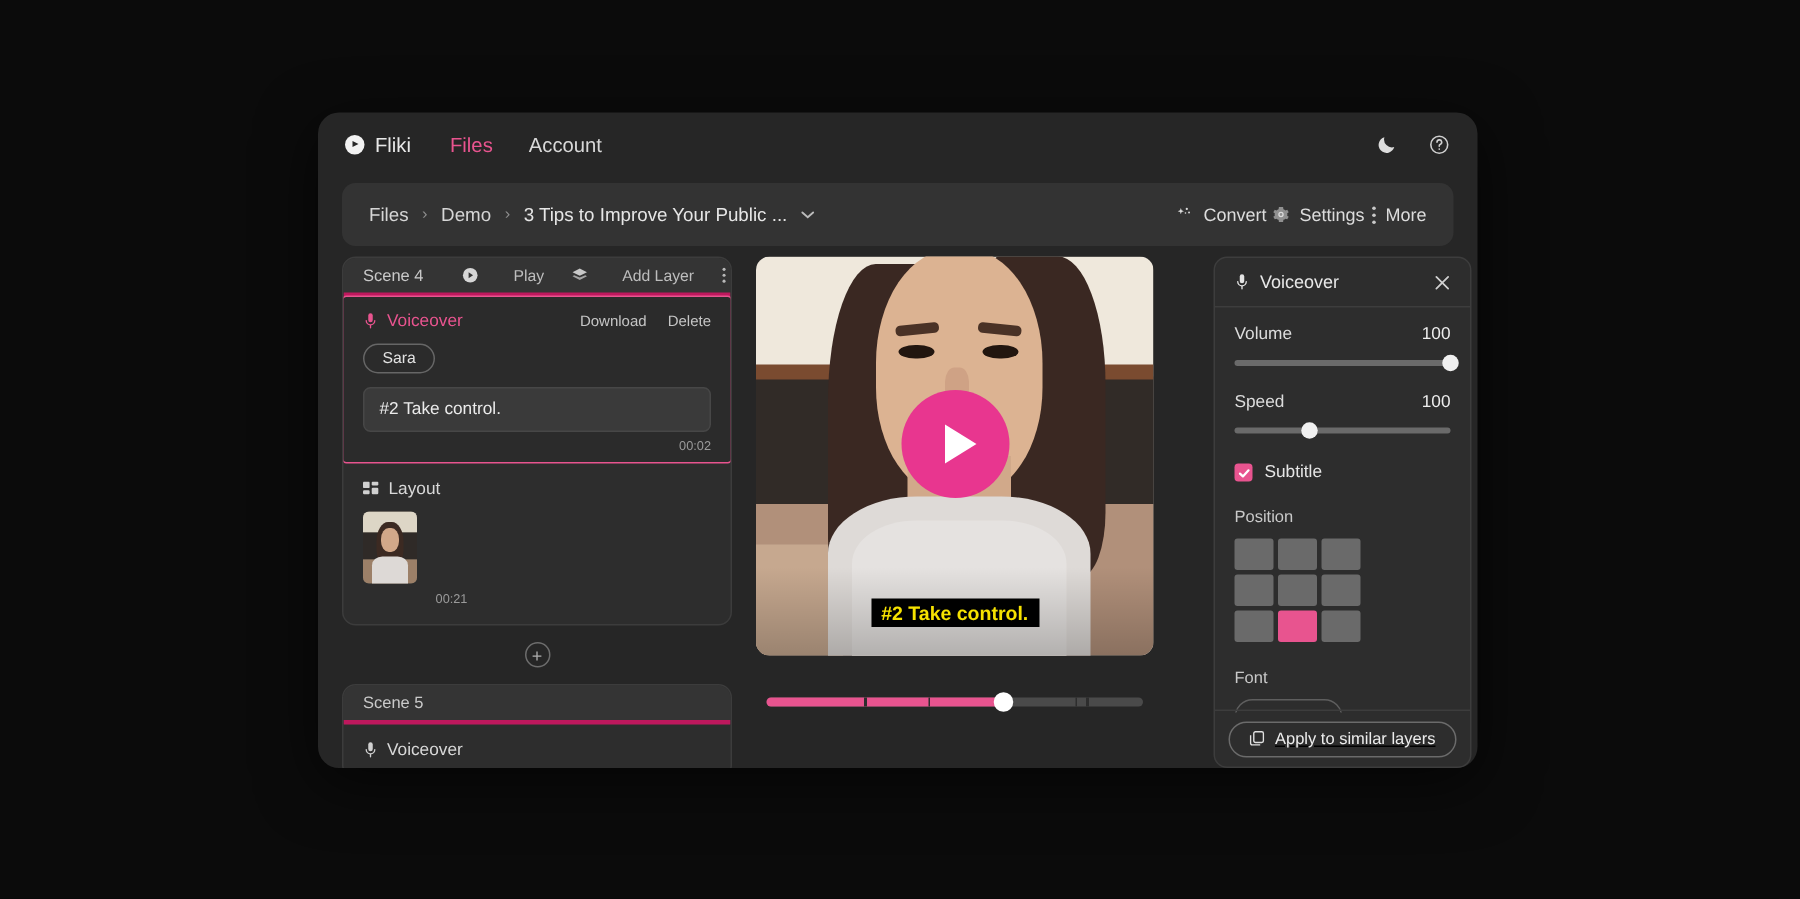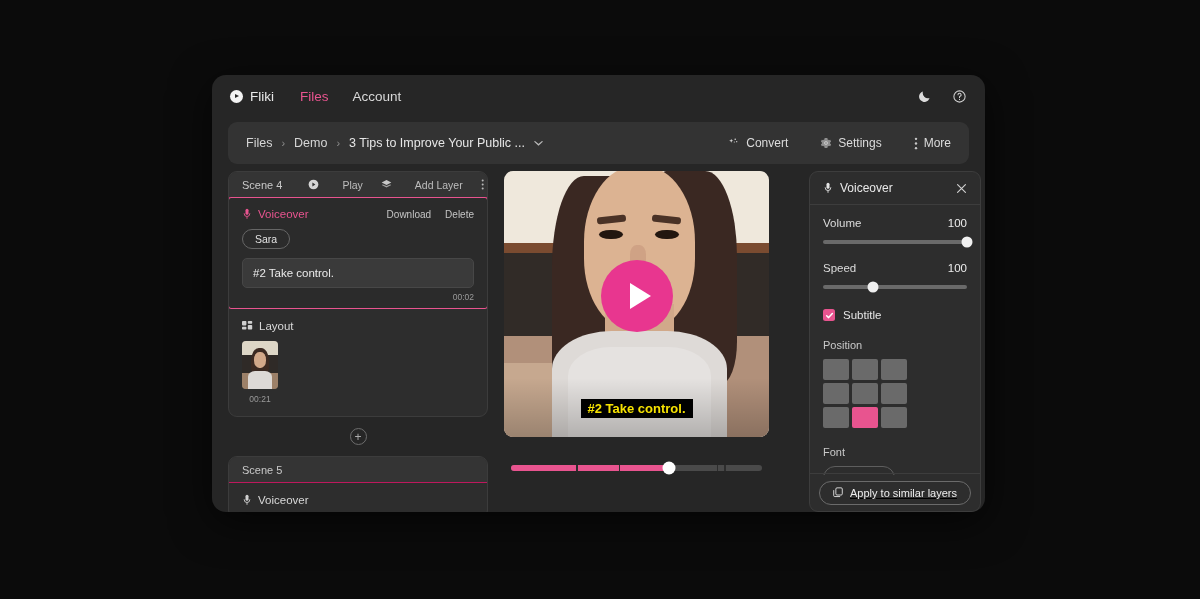--- a/index.html
+++ b/index.html
@@ -53,39 +53,39 @@
     width: 741px; height: 42px;
     background: #333333;
     border-radius: 9px;
     display: flex; align-items: center;
     padding: 0 18px;
   }
   .crumb { font-size: 12.5px; color: #d6d6d6; cursor: pointer; white-space: nowrap; }
   .crumb.last { color: #e6e6e6; }
   .crumb-sep { color: #8e8e8e; font-size: 11px; margin: 0 9px; }
   .crumb-caret { color: #bbbbbb; font-size: 9px; margin-left: 9px; cursor: pointer; }
-  .crumbbar-right { margin-left: auto; display: flex; align-items: center; gap: 32px; }
+  .crumbbar-right { margin-left: auto; display: flex; align-items: center; gap: 4px; }
   .cb-action { display: flex; align-items: center; gap: 6px; font-size: 12px; color: #dcdcdc; cursor: pointer; white-space: nowrap; }
 
   
   .body-row { position: absolute; left: 0; top: 96px; width: 100%; height: 341px; }
 
   
   .leftcol { position: absolute; left: 16px; top: 0; width: 260px; height: 341px; }
   .scene-card {
     background: #2d2d2d;
     border-radius: 9px;
     border: 1px solid #3c3c3c;
     overflow: hidden;
   }
   .scene-head {
     height: 26px; display: flex; align-items: center;
     padding: 0 13px; gap: 0;
     background: #343434;
-    border-bottom: 1px solid #be185d;
+    border-bottom: 3px solid #be185d;
   }
   .scene-title { font-size: 11px; color: #c9c9c9; margin-right: 26px; white-space: nowrap; }
   .scene-act { display: flex; align-items: center; gap: 23px; font-size: 10.5px; color: #bdbdbd; margin-right: 18px; cursor: pointer; white-space: nowrap; }
   .scene-act:last-child { margin-right: 0; }
 
   .vo-block {
     position: relative;
     border: 1.3px solid #e8548f;
     border-left: none; border-right: none;
     background: #2b2b2b;
@@ -124,21 +124,21 @@
     border-radius: 4px; overflow: hidden;
     position: relative; cursor: pointer;
     background: #6b6258;
   }
   .thumb .t-sky { position:absolute; left:0; top:0; width:100%; height:30%; background:#ddd6c6; }
   .thumb .t-wall { position:absolute; left:0; top:30%; width:100%; height:36%; background:#2f2a27; }
   .thumb .t-sofa { position:absolute; left:0; top:66%; width:100%; height:34%; background:#9c8068; }
   .thumb .t-hair { position:absolute; left:26%; top:14%; width:48%; height:60%; border-radius:45% 45% 35% 35%; background:#3c2a22; }
   .thumb .t-face { position:absolute; left:34%; top:22%; width:32%; height:34%; border-radius:45%; background:#d2a889; }
   .thumb .t-body { position:absolute; left:18%; top:62%; width:64%; height:40%; border-radius:30% 30% 0 0; background:#ddd9d6; }
-  .thumb-dur { font-size: 8.5px; color: #9a9a9a; margin-top: 5px; width: 36px; text-align: center; }
+  .thumb-dur { font-size: 8.5px; color: #9a9a9a; margin-top: 5px; width: 36px; text-align: center; margin-left: 41px; }
 
   .add-btn-wrap { display: flex; justify-content: center; margin-top: 11px; }
   .add-btn {
     width: 17px; height: 17px; border-radius: 50%;
     border: 1px solid #6d6d6d; color: #adadad;
     display: flex; align-items: center; justify-content: center;
     font-size: 12px; line-height: 1; cursor: pointer;
   }
   .scene5 { margin-top: 11px; }
   .scene5 .vo-plain { padding: 11px 13px 12px 13px; }

